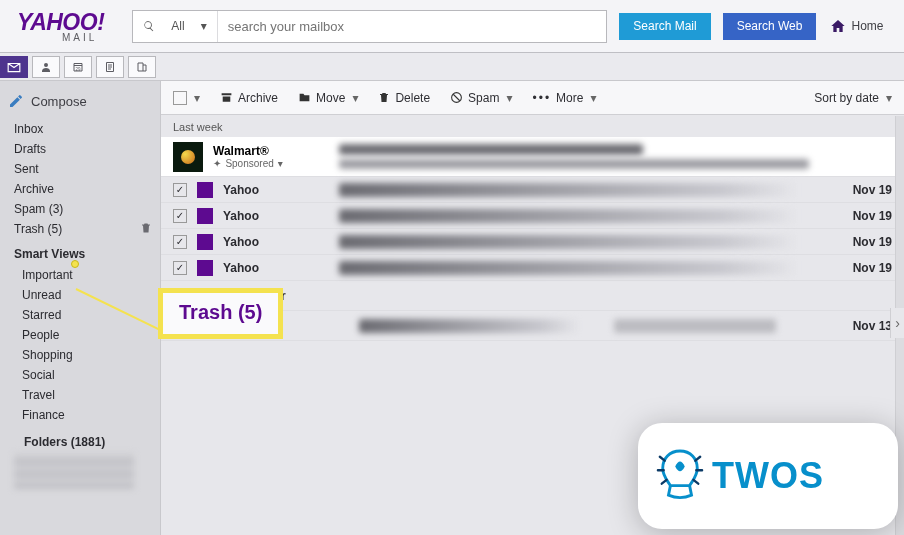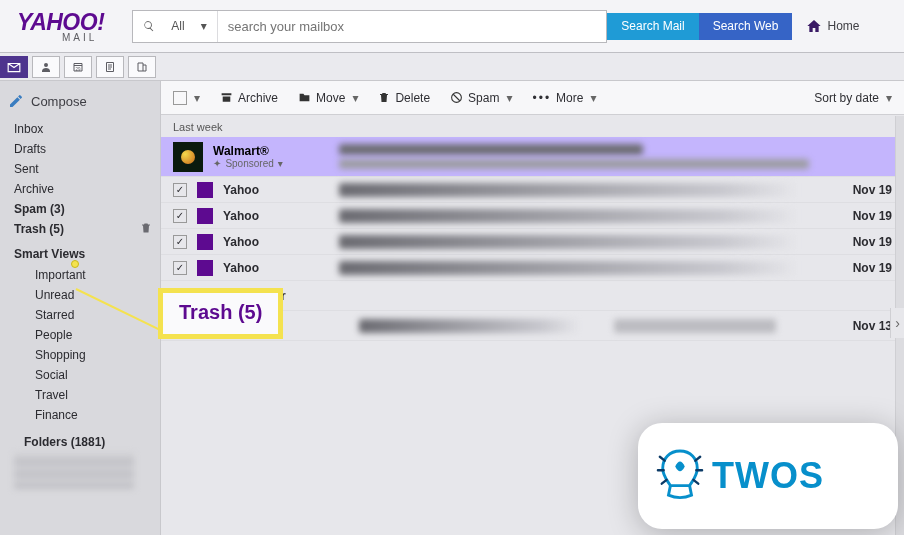--- a/index.html
+++ b/index.html
@@ -6,21 +6,21 @@
   body { width: 904px; height: 535px; background: #d9d9dd; overflow: hidden; position: relative; }
 
   
   .header { height: 53px; background: #f4f4f7; border-bottom: 1px solid #bfbfc4; display: flex; align-items: center; padding: 0 10px; }
   .logo { display: flex; flex-direction: column; align-items: flex-start; margin-right: 28px; margin-left: 7px; }
   .logo-main { color: #5d0a90; font-size: 23px; font-weight: 800; font-style: italic; letter-spacing: -0.5px; }
   .logo-sub { color: #5d5d62; font-size: 10px; letter-spacing: 3px; font-weight: 500; margin-top: -4px; margin-left: 45px; }
   .searchbar { flex: 0 0 475px; height: 33px; background: #fff; border: 1px solid #b8b8bc; display: flex; align-items: center; }
   .search-all { height: 100%; display: flex; align-items: center; padding: 0 10px; gap: 16px; border-right: 1px solid #dcdcdf; color: #555; font-size: 12px; }
   .search-input { flex: 1; border: none; height: 100%; padding: 12px 10px; color: #888; font-size: 13px; outline: none; }
-  .btn { height: 27px; padding: 0 14px; color: #fff; font-size: 12px; display: flex; align-items: center; cursor: pointer; }
+  .btn { height: 27px; padding: 0 14px; color: #fff; font-size: 12px; display: flex; align-items: center; margin-left: 12px; cursor: pointer; }
   .btn-mail { background: #1f9bd6; }
   .btn-web { background: #3664c6; }
   .home { display: flex; align-items: center; gap: 5px; color: #404046; font-size: 12px; margin-left: 14px; }
   .home svg { fill: #3a1a65; }
 
   
   .iconrail { height: 28px; background: #eaeaee; display: flex; align-items: center; border-bottom: 1px solid #c8c8cc; }
   .iconrail .cell { width: 28px; height: 22px; margin-right: 4px; display:flex; align-items:center; justify-content:center; border:1px solid #b8b8bc; background:#fafafc; }
   .iconrail .cell.active { background:#4e348e; border-color:#4e348e; }
   .iconrail .cell svg { fill:#5d5d63; }
@@ -28,26 +28,26 @@
 
   
   .main { display: flex; height: calc(535px - 53px - 28px); }
   .sidebar { width: 160px; padding: 6px 0; }
   .content { flex: 1; background: #e7e7eb; border-left: 1px solid #c8c8cc; position: relative; }
 
   .compose { display:flex; align-items:center; gap:7px; color:#3d3d43; font-size:13px; padding:6px 10px 10px 8px; }
   .compose svg { fill:#3a7dc0; }
 
   .nav a { display:block; padding:3px 10px 3px 14px; color:#2b2b30; font-size:12px; text-decoration:none; }
-  .nav a.bold { font-weight:700; }
+  .nav a.bold { font-weight:400; }
   .nav .trashrow { display:flex; align-items:center; justify-content:space-between; }
   .nav .trashrow span.del { color:#6a6a70; padding-right:8px; font-size:12px; }
 
   .sv-head { font-size:12px; font-weight:700; color:#2b2b30; padding:8px 10px 4px 14px; }
-  .sv a { display:block; padding:3px 10px 3px 22px; color:#2b2b30; font-size:12px; text-decoration:none;margin-left:13px; }
+  .sv a { display:block; padding:3px 10px 3px 22px; color:#2b2b30; font-size:12px; text-decoration:none; }
 
   .folders-head { font-size:12px; font-weight:700; color:#2b2b30; padding:10px 10px 4px 24px; }
   .folders-blur { margin-left:14px; width:120px; height:36px; background: repeating-linear-gradient(0deg,#c1c1c6 0 6px,#cfcfd3 6px 12px); filter: blur(3px); border-radius:2px; }
 
   
   .toolbar { height:34px; background:#f7f7f9; border-bottom:1px solid #cfcfd3; display:flex; align-items:center; padding:0 12px; gap:20px; color:#2f2f34; font-size:12px; }
   .toolbar .ckbox { width:14px; height:14px; border:1px solid #999; display:inline-block; }
   .toolbar .grp { display:flex; align-items:center; gap:5px; }
   .toolbar .caret { color:#666; margin-left:2px; }
   .toolbar .sort { margin-left:auto; }
@@ -56,21 +56,21 @@
 
   
   .row { height:26px; display:flex; align-items:center; padding:0 12px; gap:10px; border-bottom:1px solid #dedee2; font-size:12px; color:#2b2b30; }
   .row .ck { width:14px; height:14px; border:1px solid #999; display:flex; align-items:center; justify-content:center; font-size:10px; color:#2b2b30; }
   .row .avatar { width:16px; height:16px; background:#5d0a90; }
   .row .from { width:106px; font-weight:700; }
   .row .subj { flex:1; position:relative; height:14px; }
   .row .subj .blurbox { position:absolute; inset:0; background:linear-gradient(90deg,#6a6a70,#9a9aa0 40%, #c9c9cf 80%, transparent 95%); filter: blur(3px); border-radius:3px; }
   .row .date { width:60px; text-align:right; font-weight:700; }
 
-  .sponsor { height:40px; display:flex; align-items:center; padding:0 12px; gap:10px; background:#c4b5fd; border-bottom:1px solid #dedee2; font-size:12px; }
+  .sponsor { height:40px; display:flex; align-items:center; padding:0 12px; gap:10px; background:#ffffff; border-bottom:1px solid #dedee2; font-size:12px; }
   .sponsor .logo-sq { width:30px; height:30px; background:#0a1a0e; display:flex; align-items:center; justify-content:center; }
   .sponsor .logo-sq .dot { width:14px; height:14px; border-radius:50%; background:radial-gradient(circle at 30% 30%, #f3d94c, #c96a1a); }
   .sponsor .fromcol { width:116px; }
   .sponsor .fromcol .nm { font-weight:700; }
   .sponsor .fromcol .sp { font-size:10px; color:#666; display:flex; align-items:center; gap:4px; }
   .sponsor .subjcol { flex:1; display:flex; flex-direction:column; gap:4px; }
   .sponsor .subjcol .blur1 { height:11px; width:55%; background:#6d6d73; filter:blur(3px); border-radius:3px; }
   .sponsor .subjcol .blur2 { height:10px; width:85%; background:#9d9da3; filter:blur(3px); border-radius:3px; }
 
   .row.flickr .subj .blurbox { width:70%; }

